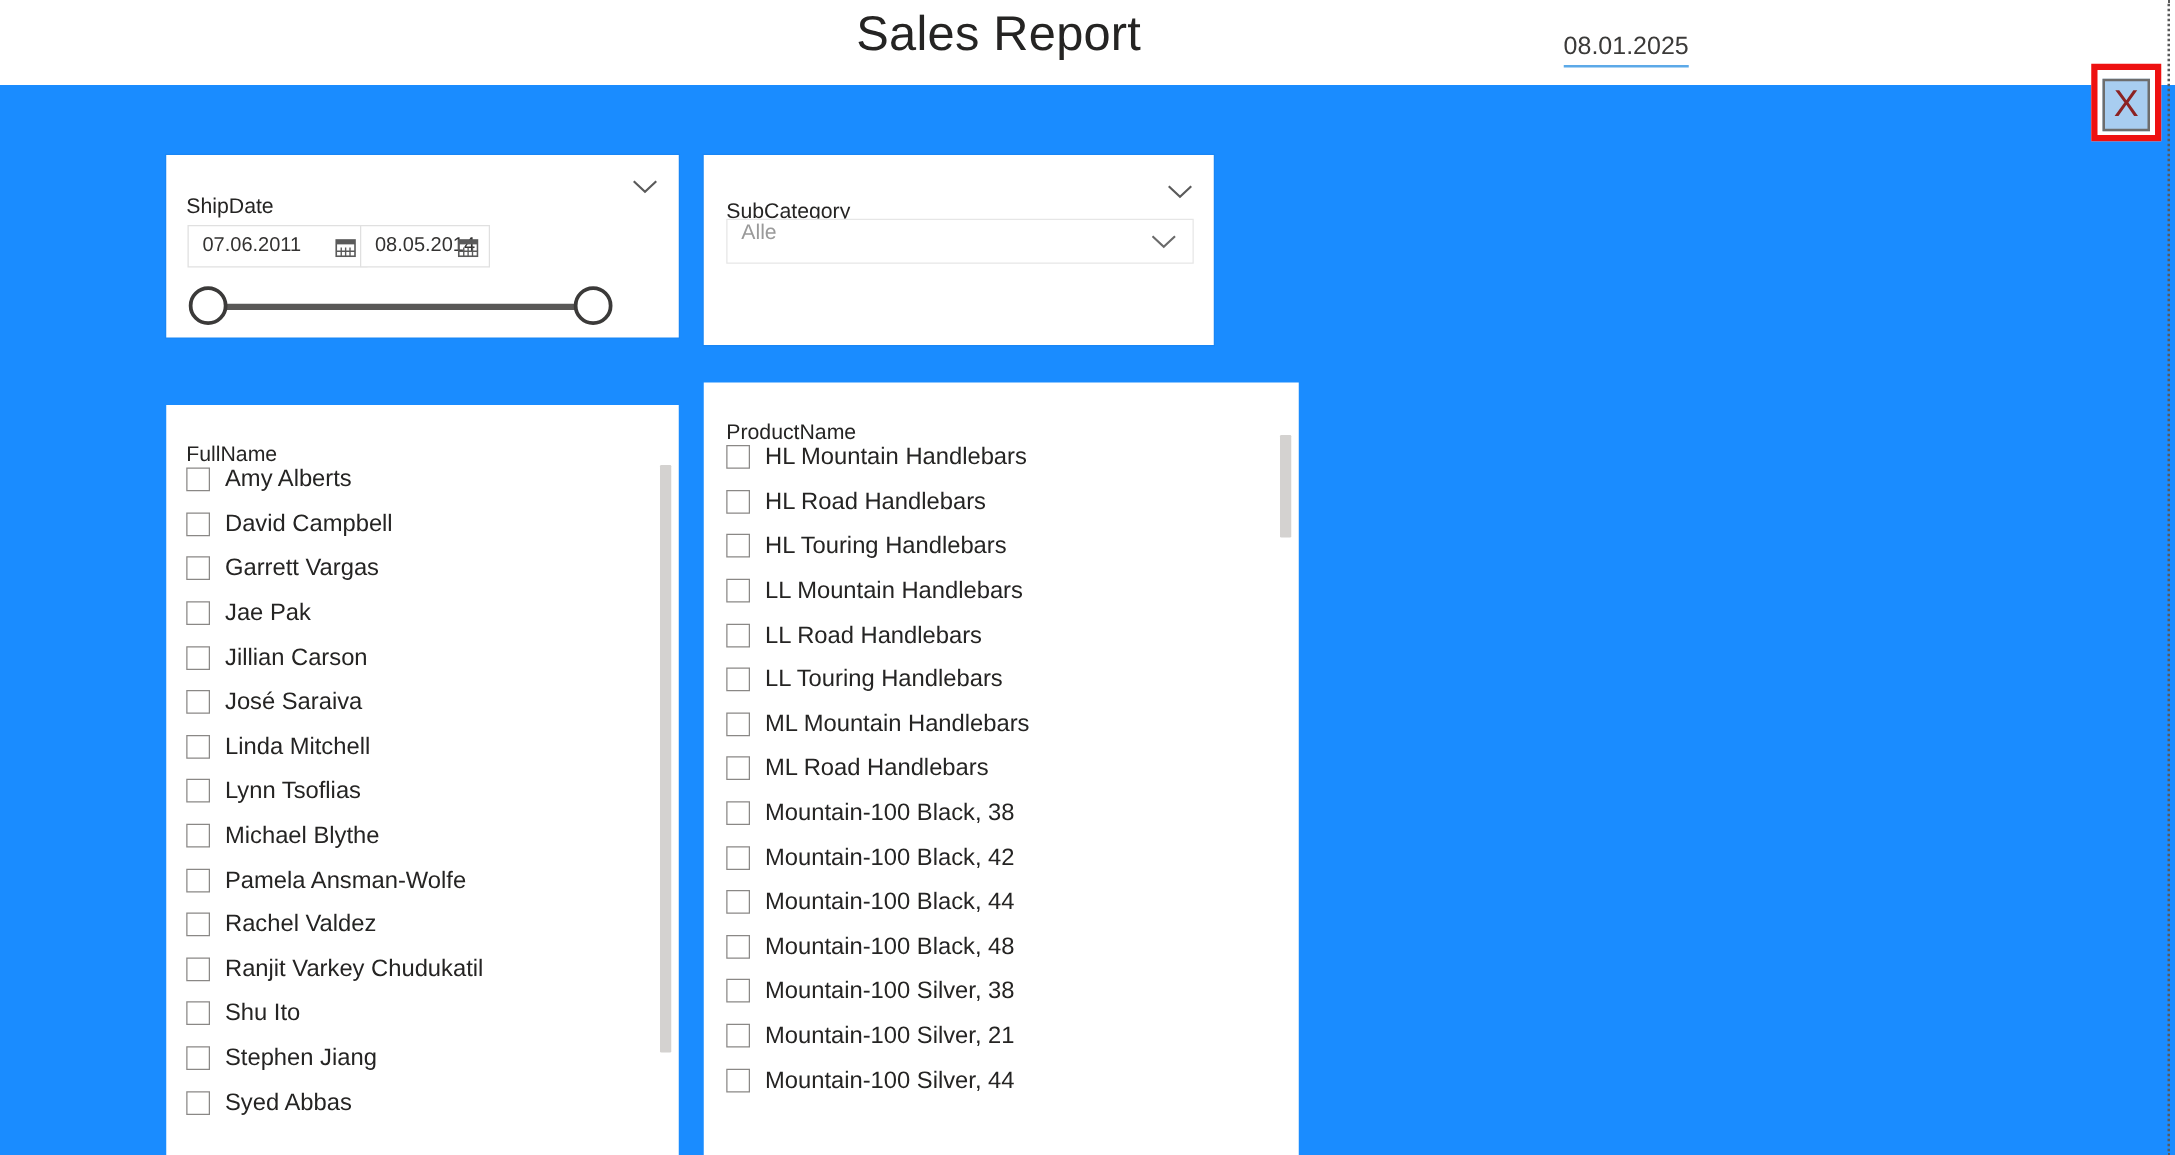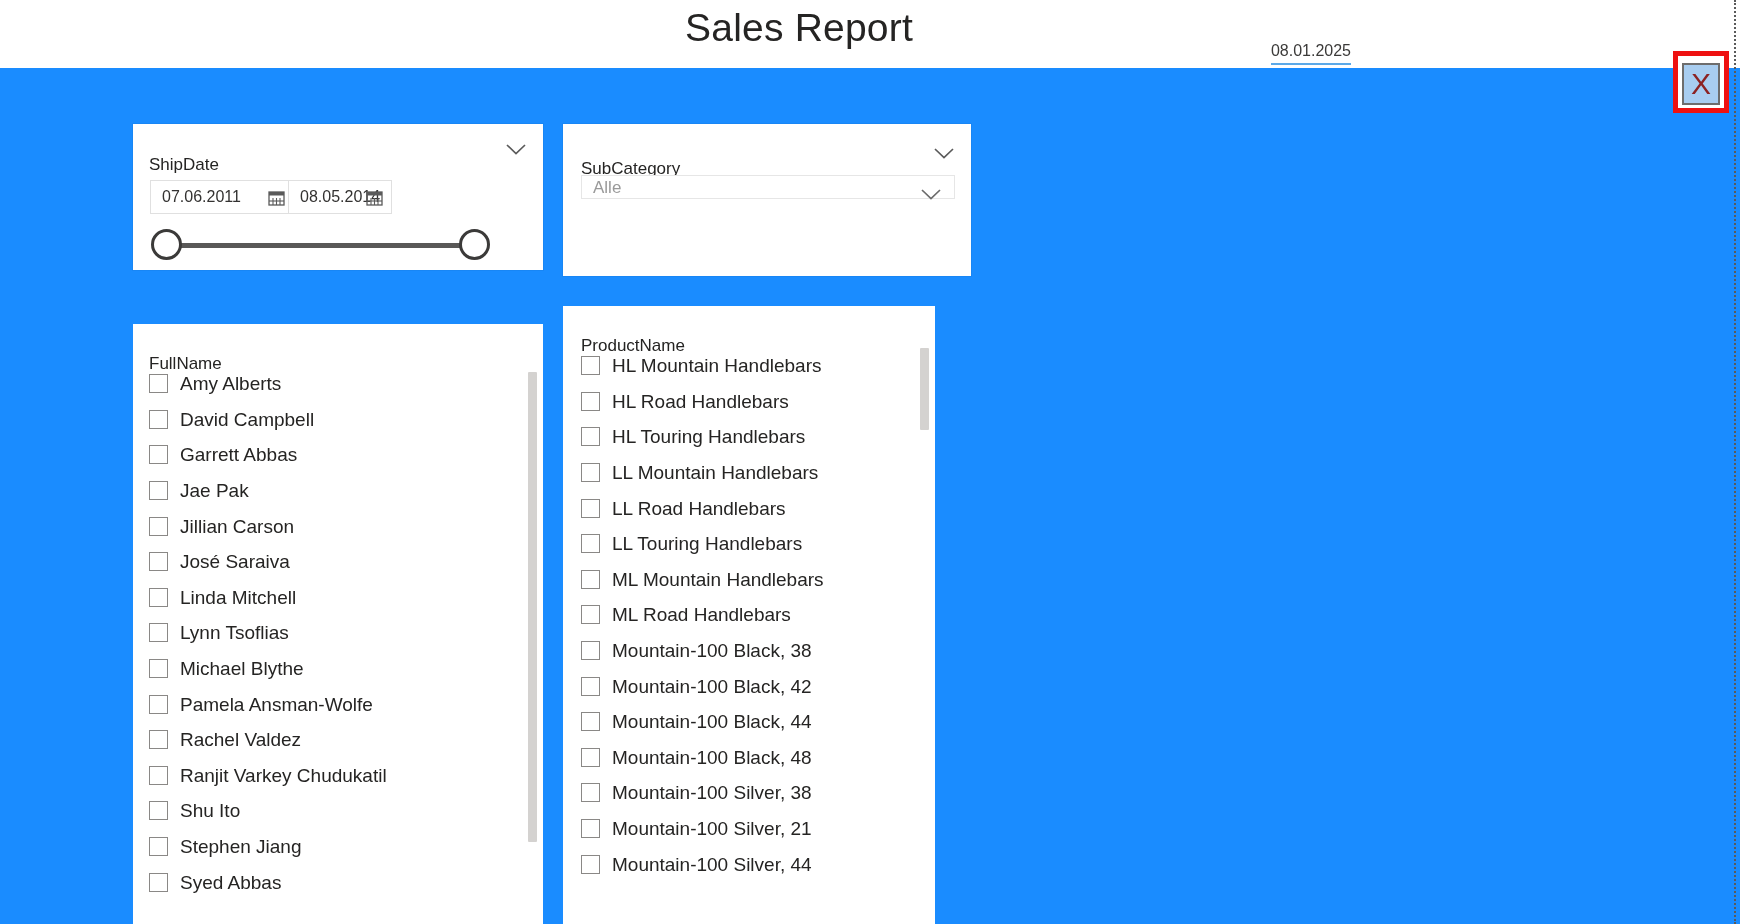--- a/index.html
+++ b/index.html
@@ -31,22 +31,22 @@
     text-align: center;
     font-size: 39px;
     font-weight: 400;
     color: #252423;
     letter-spacing: 0.2px;
     white-space: nowrap;
   }
   .header-date {
     position: absolute;
     right: 24px;
-    top: 42px;
-    font-size: 16px;
+    top: 26px;
+    font-size: 20px;
     color: #3b3a39;
     padding-bottom: 3px;
     border-bottom: 2px solid #5ca9e8;
     white-space: nowrap;
   }
 
   
   .canvas {
     position: absolute;
     left: 0; top: 68px;
@@ -163,25 +163,25 @@
   #handle-right { left: 308px; }
 
   
   #subcat-card { left: 563px; top: 124px; width: 408px; height: 152px; }
   #subcat-card .card-title { left: 18px; top: 19px; }
   #subcat-card .chev { right: 16px; top: 23px; }
 
   .dropdown {
     position: absolute;
     left: 18px; top: 51px;
-    width: 374px; height: 24px;
+    width: 374px; height: 36px;
     border: 1px solid #e6e6e6;
     background: #fff;
     display: flex;
-    align-items: flex-end;
+    align-items: flex-start;
     cursor: pointer;
   }
   .dropdown-value {
     font-size: 17px;
     color: #9a9a9a;
     margin-left: 11px;
     white-space: nowrap;
   }
   .dropdown .chev-in {
     position: absolute;
@@ -189,21 +189,21 @@
     width: 22px; height: 13px;
   }
 
   
   .list-card {
     position: absolute;
     background: #ffffff;
     overflow: hidden;
   }
   #fullname-card  { left: 133px; top: 324px; width: 410px; height: 618px; }
-  #productname-card { left: 563px; top: 306px; width: 372px; height: 618px; }
+  #productname-card { left: 563px; top: 306px; width: 476px; height: 618px; }
 
   .list-card .card-title { left: 16px; top: 14px; }
   #productname-card .card-title { left: 18px; top: 14px; }
 
   .list-body {
     position: absolute;
     left: 0; top: 42px;
     right: 0; bottom: 0;
     overflow: hidden;
     text-align: right;
@@ -323,21 +323,21 @@
         <div class="list-item">
           <span class="cb"></span>
           <span class="item-label">Amy Alberts</span>
         </div>
         <div class="list-item">
           <span class="cb"></span>
           <span class="item-label">David Campbell</span>
         </div>
         <div class="list-item">
           <span class="cb"></span>
-          <span class="item-label">Garrett Abbas</span>
+          <span class="item-label">Garrett Vargas</span>
         </div>
         <div class="list-item">
           <span class="cb"></span>
           <span class="item-label">Jae Pak</span>
         </div>
         <div class="list-item">
           <span class="cb"></span>
           <span class="item-label">Jillian Carson</span>
         </div>
         <div class="list-item">

